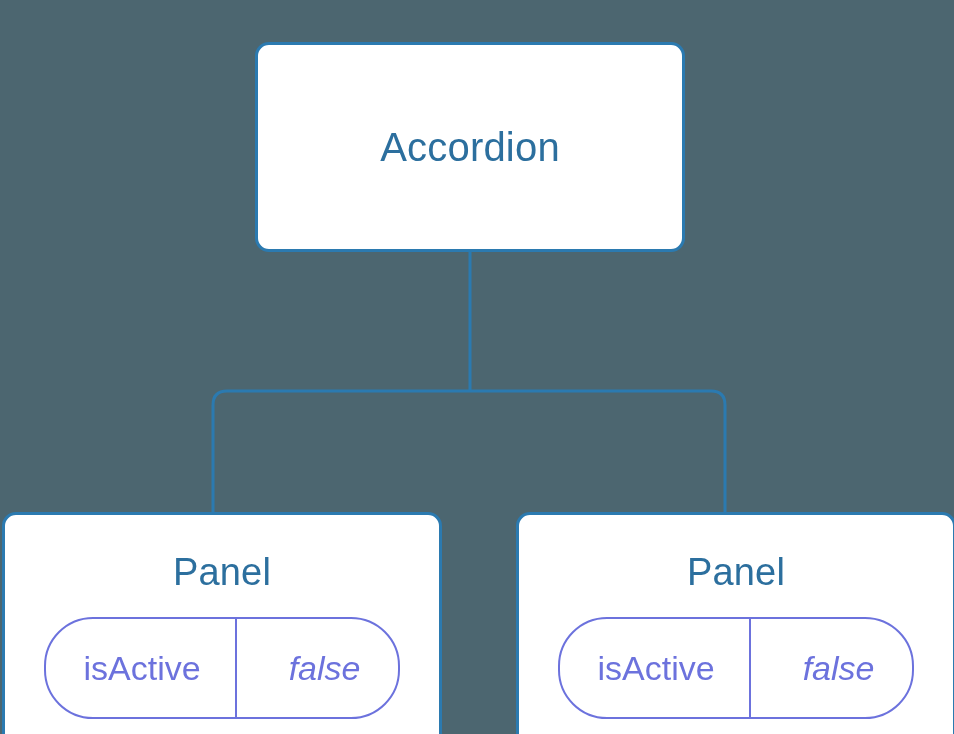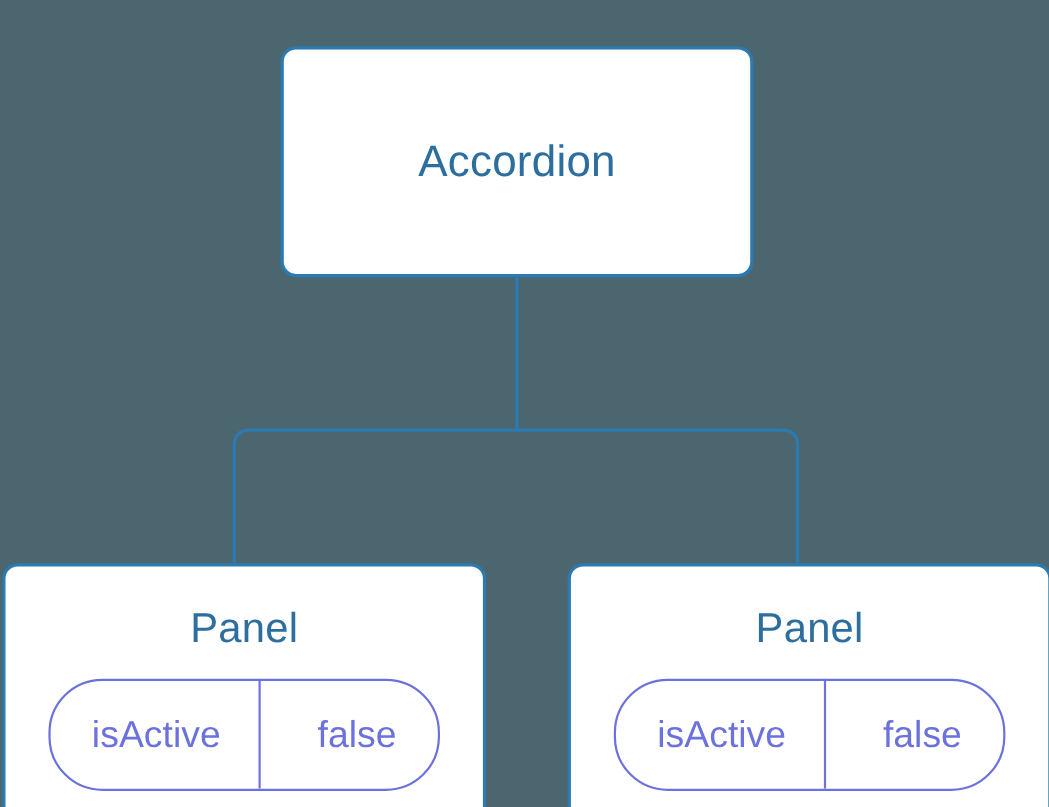--- a/index.html
+++ b/index.html
@@ -95,20 +95,21 @@
     font-size: 34px;
     line-height: 1;
     white-space: nowrap;
   }
   .prop-key {
     padding: 0 34px 0 38px;
     border-right: 2px solid #6c72dd;
   }
   .prop-value {
     padding: 0 38px 0 34px;
+    font-style: italic;
   }
 </style>
 </head>
 <body>
 
 <div id="stage">
 
   <svg id="connectors" viewBox="0 0 954 734" width="954" height="734" fill="none">
 
     <path d="M 470 211 L 470 351" stroke="#2b7ab0" stroke-width="3" fill="none" stroke-linecap="butt"></path>

